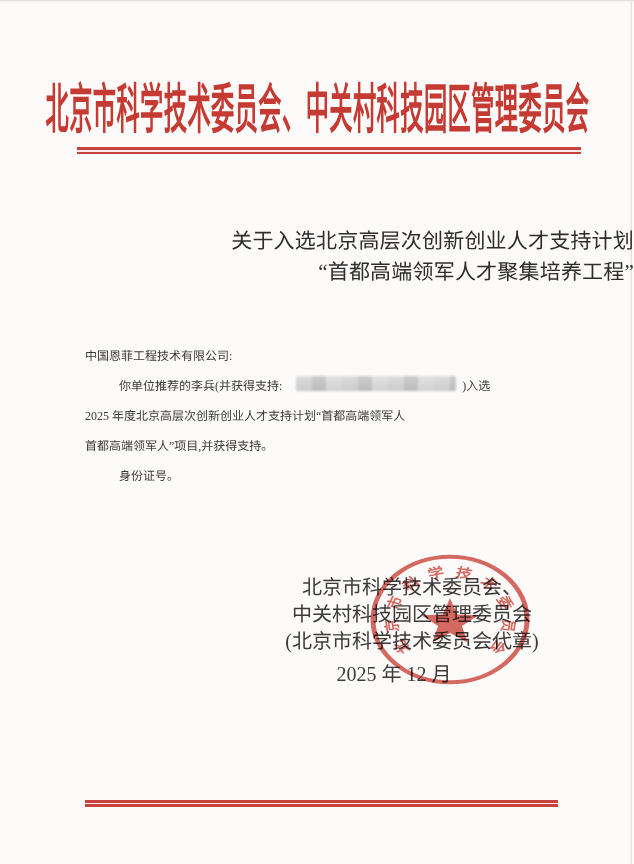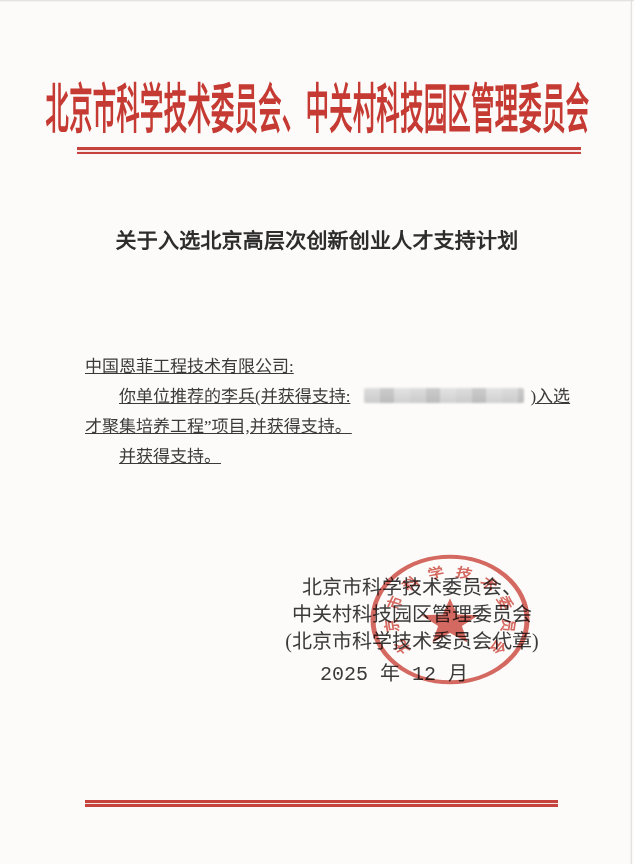--- a/index.html
+++ b/index.html
@@ -43,48 +43,47 @@
     position:absolute;top:147px;left:77px;width:504px;height:8px;
     background:linear-gradient(180deg,
       var(--rule-red) 0,var(--rule-red) 3px,
       #f7eceb 3px,#f7eceb 5px,
       var(--rule-red) 5px,var(--rule-red) 7px,
       rgba(0,0,0,0) 7px);
   }
   
   .document-title{
     position:absolute;top:226px;left:0;width:634px;
-    text-align:center;color:var(--title-black);
-    font-size:21px;font-weight:bold;line-height:31px;
+    text-align:right;color:var(--title-black);
+    font-size:21px;font-weight:normal;line-height:31px;
     letter-spacing:0.2px;
   }
   
   .body-text{
-    position:absolute;top:352px;left:85px;width:494px;
-    font-size:17px;line-height:30px;color:var(--text-black);
+    position:absolute;top:341px;left:85px;width:494px;
+    font-size:12px;line-height:30px;color:var(--text-black);
     white-space:nowrap;
-    text-decoration:underline;
   }
   .indent{padding-left:34px;}
   .redacted-id-block{
     display:inline-block;width:160px;height:15px;
     margin:0 6px 0 14px;vertical-align:-1px;border-radius:2px;
     background:
       repeating-linear-gradient(90deg,#e9e9e9 0 16px,#d7d7d7 16px 30px,#f0efef 30px 46px),
       linear-gradient(180deg,#f2f2f2,#dedede);
     background-blend-mode:multiply;
     filter:blur(1.3px);
   }
   
   .signature-block{
     position:absolute;top:574px;left:192px;width:440px;
     text-align:center;font-size:20px;line-height:27px;
     color:var(--text-black);white-space:nowrap;
   }
-  .signature-date{position:relative;left:-18px;margin-top:6px;font-family:Liberation Mono, monospace;}
+  .signature-date{position:relative;left:-18px;margin-top:6px;}
   
   .official-seal{
     position:absolute;top:551px;left:366px;width:168px;height:137px;
     mix-blend-mode:multiply;opacity:0.82;filter:blur(0.4px);
   }
   .seal-ring{fill:none;stroke:var(--seal-red);stroke-width:5px;}
   .seal-star{fill:var(--seal-red);}
   .seal-char{
     font-size:16px;font-weight:bold;fill:var(--seal-red);
     font-family:"Liberation Serif","DejaVu Serif",serif;
@@ -106,29 +105,31 @@
   <div class="page-edge-shadow"></div>
 
   <div class="issuer-header">
     <span class="condensed">北京市科学技术委员会、中关村科技园区管理委员会</span>
   </div>
 
   <div class="header-rule"></div>
 
   <div class="document-title">
     <div>关于入选北京高层次创新创业人才支持计划</div>
+    <div>“首都高端领军人才聚集培养工程”</div>
   </div>
 
   <div class="body-text">
     <div>中国恩菲工程技术有限公司:</div>
     <div class="indent">
       <span>你单位推荐的李兵(并获得支持:</span><span class="redacted-id-block"></span><span>)入选</span>
     </div>
-    <div>才聚集培养工程”项目,并获得支持。</div>
-    <div class="indent">并获得支持。</div>
+    <div>2025 年度北京高层次创新创业人才支持计划“首都高端领军人</div>
+    <div>首都高端领军人”项目,并获得支持。</div>
+    <div class="indent">身份证号。</div>
   </div>
 
   <div class="signature-block">
     <div>北京市科学技术委员会、</div>
     <div>中关村科技园区管理委员会</div>
     <div>(北京市科学技术委员会代章)</div>
     <div class="signature-date">2025 年 12 月</div>
   </div>
 
   <svg id="seal-svg" class="official-seal" viewBox="0 0 168 168" preserveAspectRatio="none" xmlns="http://www.w3.org/2000/svg">

